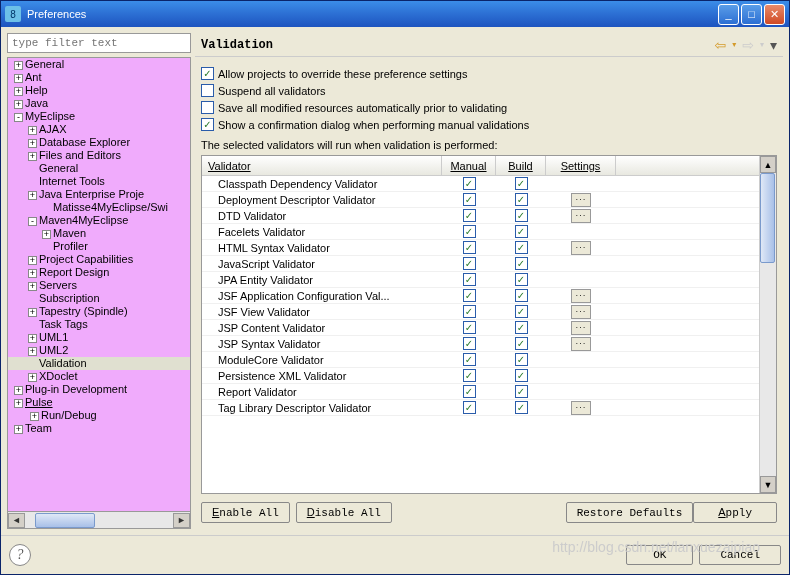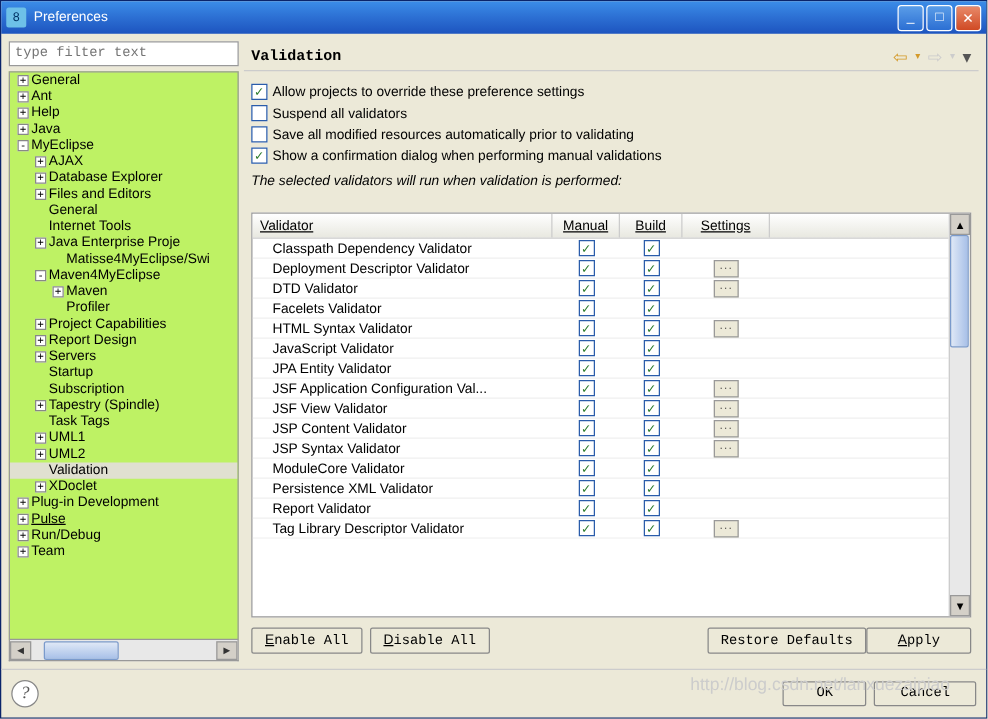--- a/index.html
+++ b/index.html
@@ -6,38 +6,38 @@
 body { background: #ece9d8; width: 790px; height: 575px; overflow: hidden; }
 .window { width: 790px; height: 575px; border: 1px solid #0a246a; display: flex; flex-direction: column; background: #ece9d8; }
 .titlebar { height: 26px; background: linear-gradient(to bottom, #3b8de8, #2c6fd3 50%, #1d54bf); display: flex; align-items: center; padding: 0 4px; color: #fff; font-family: "Courier New", monospace; font-size: 15px; }
 .titlebar .app-icon { width: 16px; height: 16px; background: #6dc0e8; border-radius: 2px; margin-right: 6px; display:flex;align-items:center;justify-content:center;font-size:10px;color:#036; }
 .titlebar .spacer { flex: 1; }
 .titlebar .win-btn { width: 21px; height: 21px; margin-left: 2px; border: 1px solid #fff; border-radius: 3px; display: flex; align-items: center; justify-content: center; font-family: sans-serif; font-size: 11px; color: #fff; background: linear-gradient(to bottom, #5a9de8, #2c6fd3); cursor: pointer; }
 .titlebar .win-btn.close { background: linear-gradient(to bottom, #e88a6a, #d04a24); }
 .body { flex: 1; display: flex; padding: 6px; gap: 4px; overflow: hidden; }
 .left-pane { width: 184px; display: flex; flex-direction: column; }
 .filter { border: 1px solid #999; background: #fff; height: 20px; padding: 2px 4px; font-family: "Courier New", monospace; color: #aaa; width: 100%; }
-.tree { flex: 1; border: 1px solid #999; background: #bef264; margin-top: 4px; overflow: auto; font-family: "Courier New", monospace; font-size: 11px; line-height: 13px; }
+.tree { flex: 1; border: 1px solid #999; background: #f0abfc; margin-top: 4px; overflow: auto; font-family: "Courier New", monospace; font-size: 11px; line-height: 13px; }
 .tree-row { white-space: nowrap; padding: 0 2px; cursor: default; }
 .tree-row .exp { display: inline-block; width: 9px; height: 9px; border: 1px solid #888; text-align: center; line-height: 7px; font-size: 9px; font-family: sans-serif; margin-right: 2px; background: #fff; }
 .tree-row .noexp { display: inline-block; width: 11px; }
 .tree-row.sel { background: #e0e0d0; }
 .hscroll { height: 17px; background: #e8e8e8; border: 1px solid #999; border-top: none; display: flex; align-items: center; }
 .hscroll .arrow { width: 17px; height: 15px; background: #d4d0c8; border: 1px solid #999; display:flex;align-items:center;justify-content:center;font-size:9px;color:#333; }
 .hscroll .thumb { width: 60px; height: 15px; background: linear-gradient(to bottom,#dfe8f6,#a8c0e8); border: 1px solid #7a9acc; margin-left: 10px; border-radius:2px; }
 .right-pane { flex: 1; display: flex; flex-direction: column; overflow: hidden; }
 .right-header { display: flex; align-items: center; height: 24px; padding: 0 6px; border-bottom: 1px solid #ccc; }
 .right-header .title { font-family: "Courier New", monospace; font-weight: bold; font-size: 12px; }
 .right-header .nav { margin-left: auto; display: flex; gap: 6px; align-items: center; }
 .nav-btn { font-size: 14px; color: #d49a2a; cursor: pointer; }
 .nav-btn.dim { color: #ccc; }
 .content { flex: 1; padding: 10px 6px 6px 6px; font-family: "Courier New", monospace; display: flex; flex-direction: column; overflow: hidden; }
 .chk-row { display: flex; align-items: center; margin-bottom: 4px; }
 .chk { width: 13px; height: 13px; border: 1px solid #2a5caa; background: #fff; margin-right: 4px; display: flex; align-items: center; justify-content: center; font-size: 10px; color: #2a7a2a; cursor: pointer; }
-.note { margin-top: 4px; margin-bottom: 19px; font-style: italic; }
+.note { margin-top: 4px; margin-bottom: 4px; }
 .table-wrap { flex: 1; border: 1px solid #999; background: #fff; display: flex; overflow: hidden; }
 .table { flex: 1; overflow: hidden; }
 .thead { display: flex; background: linear-gradient(to bottom, #fff, #e8e8e0); border-bottom: 1px solid #ccc; height: 20px; align-items: center; }
 .th { padding: 0 6px; border-right: 1px solid #ccc; height: 100%; display: flex; align-items: center; text-decoration: underline; }
 .th.c0 { width: 240px; }
 .th.c1 { width: 54px; text-align: center; justify-content: center; }
 .th.c2 { width: 50px; text-align: center; justify-content: center; }
 .th.c3 { width: 70px; text-align: center; justify-content: center; }
 .tbody { overflow: hidden; }
 .tr { display: flex; height: 16px; align-items: center; border-bottom: 1px solid #f0f0f0; }
@@ -89,31 +89,30 @@
           <div class="tree-row" style="padding-left: 20px;"><span class="noexp"></span><span>General</span></div>
           <div class="tree-row" style="padding-left: 20px;"><span class="noexp"></span><span>Internet Tools</span></div>
           <div class="tree-row" style="padding-left: 20px;"><span class="exp">+</span><span>Java Enterprise Proje</span></div>
           <div class="tree-row" style="padding-left: 20px; margin-left: 14px;"><span class="noexp"></span><span>Matisse4MyEclipse/Swi</span></div>
           <div class="tree-row" style="padding-left: 20px;"><span class="exp">-</span><span>Maven4MyEclipse</span></div>
           <div class="tree-row" style="padding-left: 34px;"><span class="exp">+</span><span>Maven</span></div>
           <div class="tree-row" style="padding-left: 34px;"><span class="noexp"></span><span>Profiler</span></div>
           <div class="tree-row" style="padding-left: 20px;"><span class="exp">+</span><span>Project Capabilities</span></div>
           <div class="tree-row" style="padding-left: 20px;"><span class="exp">+</span><span>Report Design</span></div>
           <div class="tree-row" style="padding-left: 20px;"><span class="exp">+</span><span>Servers</span></div>
-          <div class="tree-row" style="padding-left: 20px;"><span class="noexp"></span><span>Startup</span></div>
           <div class="tree-row" style="padding-left: 20px;"><span class="noexp"></span><span>Subscription</span></div>
           <div class="tree-row" style="padding-left: 20px;"><span class="exp">+</span><span>Tapestry (Spindle)</span></div>
           <div class="tree-row" style="padding-left: 20px;"><span class="noexp"></span><span>Task Tags</span></div>
           <div class="tree-row" style="padding-left: 20px;"><span class="exp">+</span><span>UML1</span></div>
           <div class="tree-row" style="padding-left: 20px;"><span class="exp">+</span><span>UML2</span></div>
           <div class="tree-row sel" style="padding-left: 20px;"><span class="noexp"></span><span>Validation</span></div>
           <div class="tree-row" style="padding-left: 20px;"><span class="exp">+</span><span>XDoclet</span></div>
           <div class="tree-row" style="padding-left: 6px;"><span class="exp">+</span><span>Plug-in Development</span></div>
           <div class="tree-row" style="padding-left: 6px; text-decoration: underline;"><span class="exp">+</span><span>Pulse</span></div>
-          <div class="tree-row" style="padding-left: 6px;"><span class="exp">+</span><span>Run/Debug</span></div>
+          <div class="tree-row" style="padding-left: 6px; margin-left: 16px;"><span class="exp">+</span><span>Run/Debug</span></div>
           <div class="tree-row" style="padding-left: 6px;"><span class="exp">+</span><span>Team</span></div>
         </div>
       <div class="hscroll">
         <div class="arrow">◄</div>
         <div class="thumb"></div>
         <div style="flex:1"></div>
         <div class="arrow">►</div>
       </div>
     </div>
 

